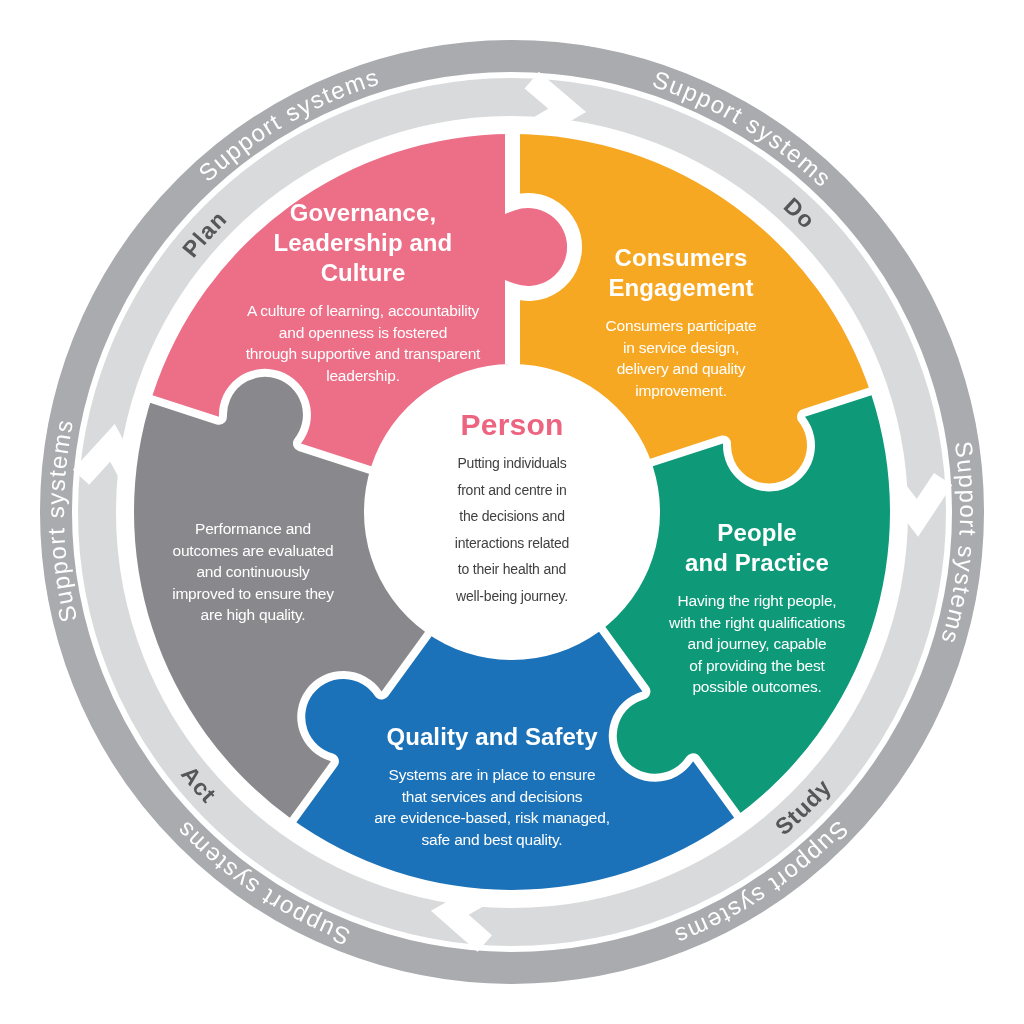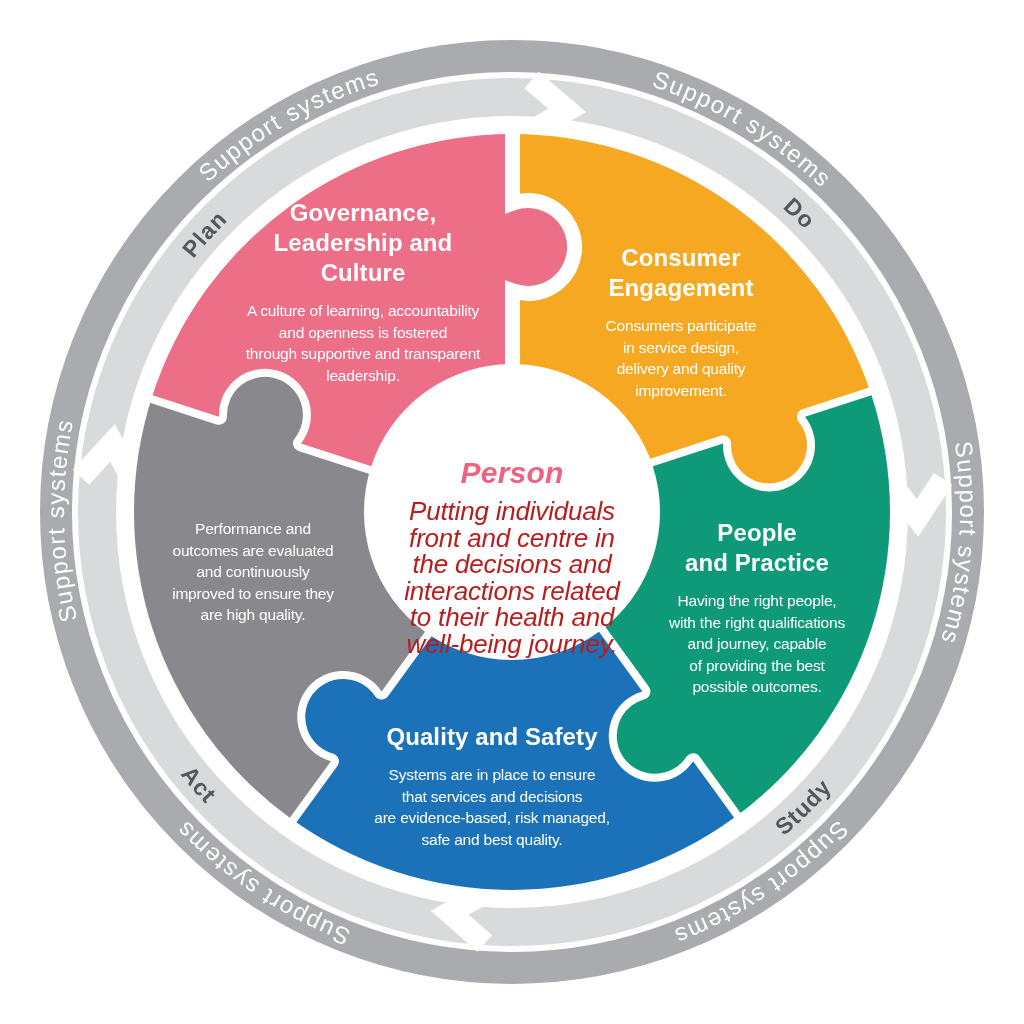--- a/index.html
+++ b/index.html
@@ -18,21 +18,21 @@
     position:absolute;transform:translate(-50%,-50%);
     text-align:center;color:#ffffff;white-space:nowrap;
   }
   .seg-title{font-size:24px;line-height:30px;font-weight:700;letter-spacing:.1px;}
   .seg-body{font-size:15.5px;line-height:21.5px;font-weight:400;letter-spacing:-.2px;margin-top:12px;}
   .center-block{
     position:absolute;transform:translate(-50%,-50%);
     text-align:center;white-space:nowrap;
   }
   .center-title{font-size:30px;line-height:34px;font-weight:700;color:#ED6480;letter-spacing:.2px;}
-  .center-body{font-size:26px;line-height:26.5px;font-weight:400;color:#b91c1c;margin-top:8px;letter-spacing:-.2px;}
+  .center-body{font-size:14px;line-height:26.5px;font-weight:400;color:#404040;margin-top:8px;letter-spacing:-.2px;}
 </style>
 </head>
 <body>
 
 <div id="stage">
 
   <svg width="1024" height="1024" viewBox="0 0 1024 1024">
 
     <circle cx="512" cy="512" r="456" fill="none" stroke-width="32" stroke="#A9ABAE"></circle>
 
@@ -87,21 +87,21 @@
     <div class="seg-body">
       <div>A culture of learning, accountability</div>
       <div>and openness is fostered</div>
       <div>through supportive and transparent</div>
       <div>leadership.</div>
     </div>
   </div>
 
   <div class="seg-block" style="left:681px;top:322px;">
     <div class="seg-title">
-      <div>Consumer</div>
+      <div>Consumers</div>
       <div>Engagement</div>
     </div>
     <div class="seg-body">
       <div>Consumers participate</div>
       <div>in service design,</div>
       <div>delivery and quality</div>
       <div>improvement.</div>
     </div>
   </div>
 
@@ -134,21 +134,21 @@
   <div class="seg-block" style="left:253px;top:566px;">
     <div class="seg-body">
       <div>Performance and</div>
       <div>outcomes are evaluated</div>
       <div>and continuously</div>
       <div>improved to ensure they</div>
       <div>are high quality.</div>
     </div>
   </div>
 
-  <div class="center-block" style="left:512px;top:556px;font-style:italic;">
+  <div class="center-block" style="left:512px;top:508px;">
     <div class="center-title">
       <div>Person</div>
     </div>
     <div class="center-body">
       <div>Putting individuals</div>
       <div>front and centre in</div>
       <div>the decisions and</div>
       <div>interactions related</div>
       <div>to their health and</div>
       <div>well-being journey.</div>

